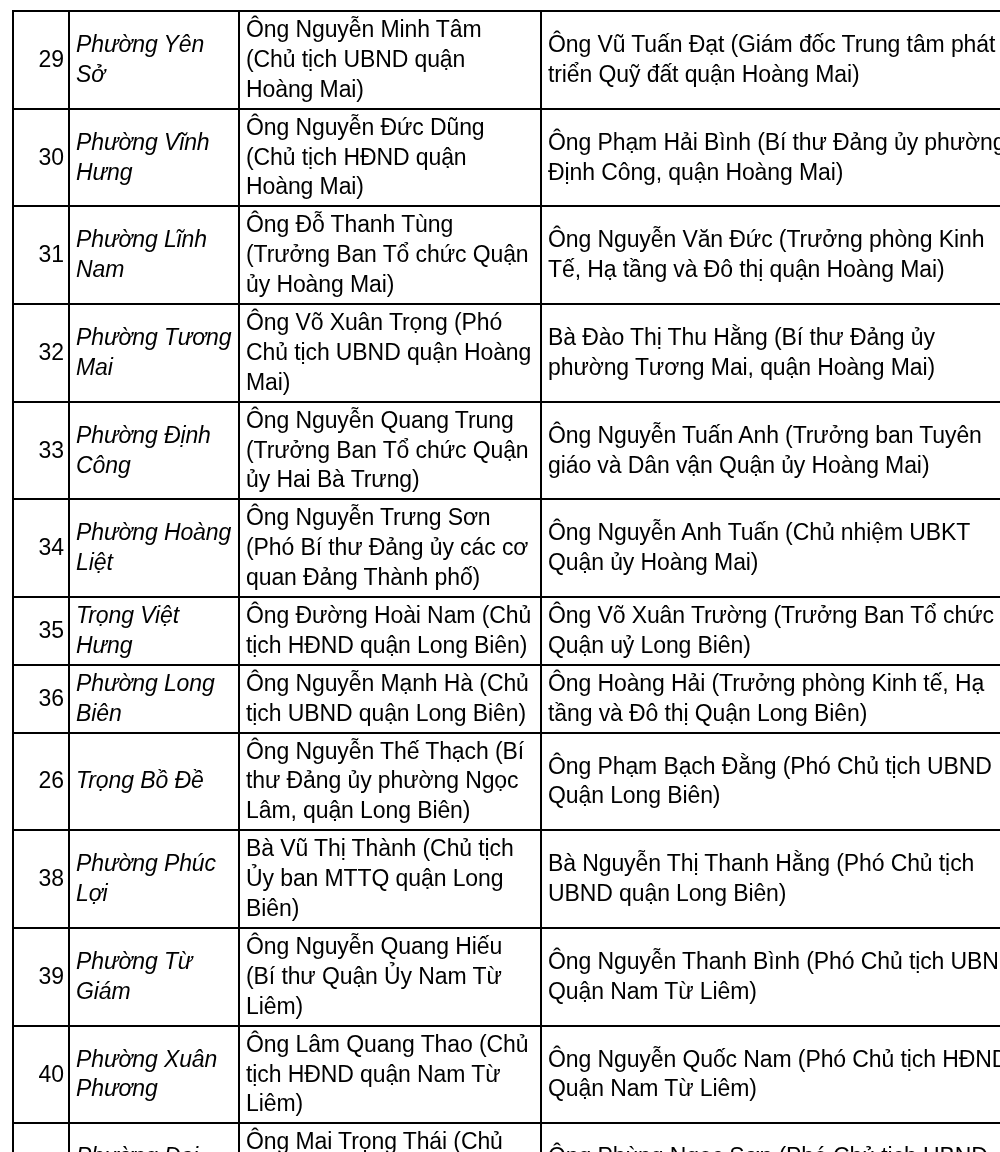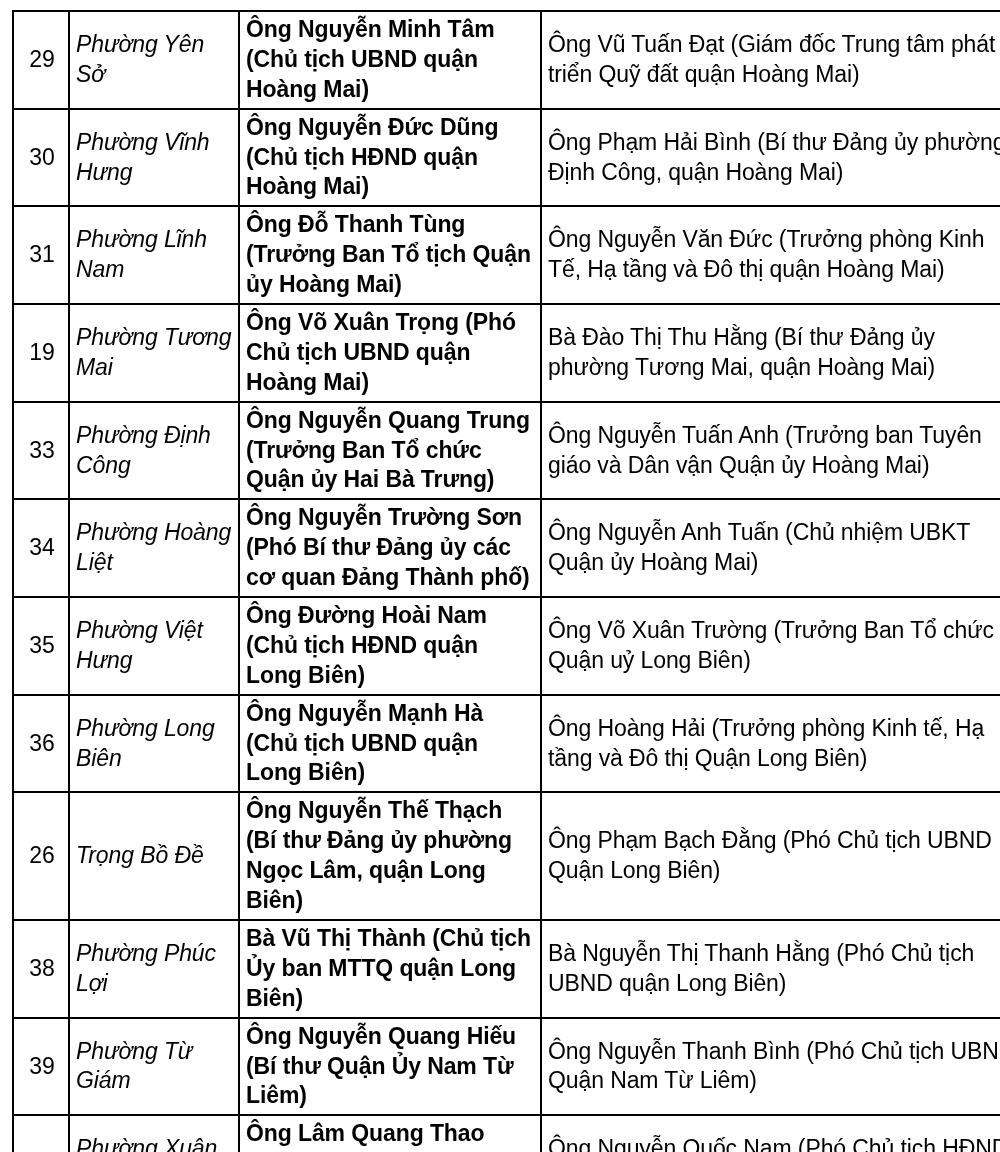--- a/index.html
+++ b/index.html
@@ -36,29 +36,28 @@
     line-height: 1.30;
     letter-spacing: -0.1px;
     word-wrap: break-word;
     overflow-wrap: break-word;
     hyphens: none;
   }
   td.col-no {
     width: 44px;
     padding-left: 7px;
     padding-right: 2px;
-    text-align: center;
+    text-align: right;
   }
   td.col-ward {
     width: 158px;
     font-style: italic;
   }
   td.col-person-a {
     width: 290px;
-    font-weight: bold;
   }
   td.col-person-b {
     width: 474px;
   }
   tr.tall td { height: 78px; }
   tr.short td { height: 50px; }
 </style>
 </head>
 <body>
 
@@ -73,44 +72,44 @@
         </tr>
         <tr class="tall">
           <td class="col-no">30</td>
           <td class="col-ward">Phường Vĩnh Hưng</td>
           <td class="col-person-a">Ông Nguyễn Đức Dũng (Chủ tịch HĐND quận Hoàng Mai)</td>
           <td class="col-person-b">Ông Phạm Hải Bình (Bí thư Đảng ủy phường Định Công, quận Hoàng Mai)</td>
         </tr>
         <tr class="tall">
           <td class="col-no">31</td>
           <td class="col-ward">Phường Lĩnh Nam</td>
-          <td class="col-person-a">Ông Đỗ Thanh Tùng (Trưởng Ban Tổ tịch Quận ủy Hoàng Mai)</td>
+          <td class="col-person-a">Ông Đỗ Thanh Tùng (Trưởng Ban Tổ chức Quận ủy Hoàng Mai)</td>
           <td class="col-person-b">Ông Nguyễn Văn Đức (Trưởng phòng Kinh Tế, Hạ tầng và Đô thị quận Hoàng Mai)</td>
         </tr>
         <tr class="tall">
-          <td class="col-no">19</td>
+          <td class="col-no">32</td>
           <td class="col-ward">Phường Tương Mai</td>
           <td class="col-person-a">Ông Võ Xuân Trọng (Phó Chủ tịch UBND quận Hoàng Mai)</td>
           <td class="col-person-b">Bà Đào Thị Thu Hằng (Bí thư Đảng ủy phường Tương Mai, quận Hoàng Mai)</td>
         </tr>
         <tr class="tall">
           <td class="col-no">33</td>
           <td class="col-ward">Phường Định Công</td>
           <td class="col-person-a">Ông Nguyễn Quang Trung (Trưởng Ban Tổ chức Quận ủy Hai Bà Trưng)</td>
           <td class="col-person-b">Ông Nguyễn Tuấn  Anh  (Trưởng ban Tuyên giáo và Dân vận Quận ủy Hoàng Mai)</td>
         </tr>
         <tr class="tall">
           <td class="col-no">34</td>
           <td class="col-ward">Phường Hoàng Liệt</td>
-          <td class="col-person-a">Ông Nguyễn Trường Sơn (Phó Bí thư Đảng ủy các cơ quan Đảng Thành phố)</td>
+          <td class="col-person-a">Ông Nguyễn Trưng Sơn (Phó Bí thư Đảng ủy các cơ quan Đảng Thành phố)</td>
           <td class="col-person-b">Ông Nguyễn Anh Tuấn (Chủ nhiệm UBKT Quận ủy Hoàng Mai)</td>
         </tr>
         <tr class="short">
           <td class="col-no">35</td>
-          <td class="col-ward">Phường Việt Hưng</td>
+          <td class="col-ward">Trọng Việt Hưng</td>
           <td class="col-person-a">Ông Đường Hoài Nam (Chủ tịch HĐND quận Long Biên)</td>
           <td class="col-person-b">Ông Võ Xuân Trường (Trưởng Ban Tổ chức Quận uỷ Long Biên)</td>
         </tr>
         <tr class="short">
           <td class="col-no">36</td>
           <td class="col-ward">Phường Long Biên</td>
           <td class="col-person-a">Ông Nguyễn Mạnh Hà (Chủ tịch UBND quận Long Biên)</td>
           <td class="col-person-b">Ông Hoàng Hải (Trưởng phòng Kinh tế, Hạ tầng và Đô thị Quận Long Biên)</td>
         </tr>
         <tr class="tall">

